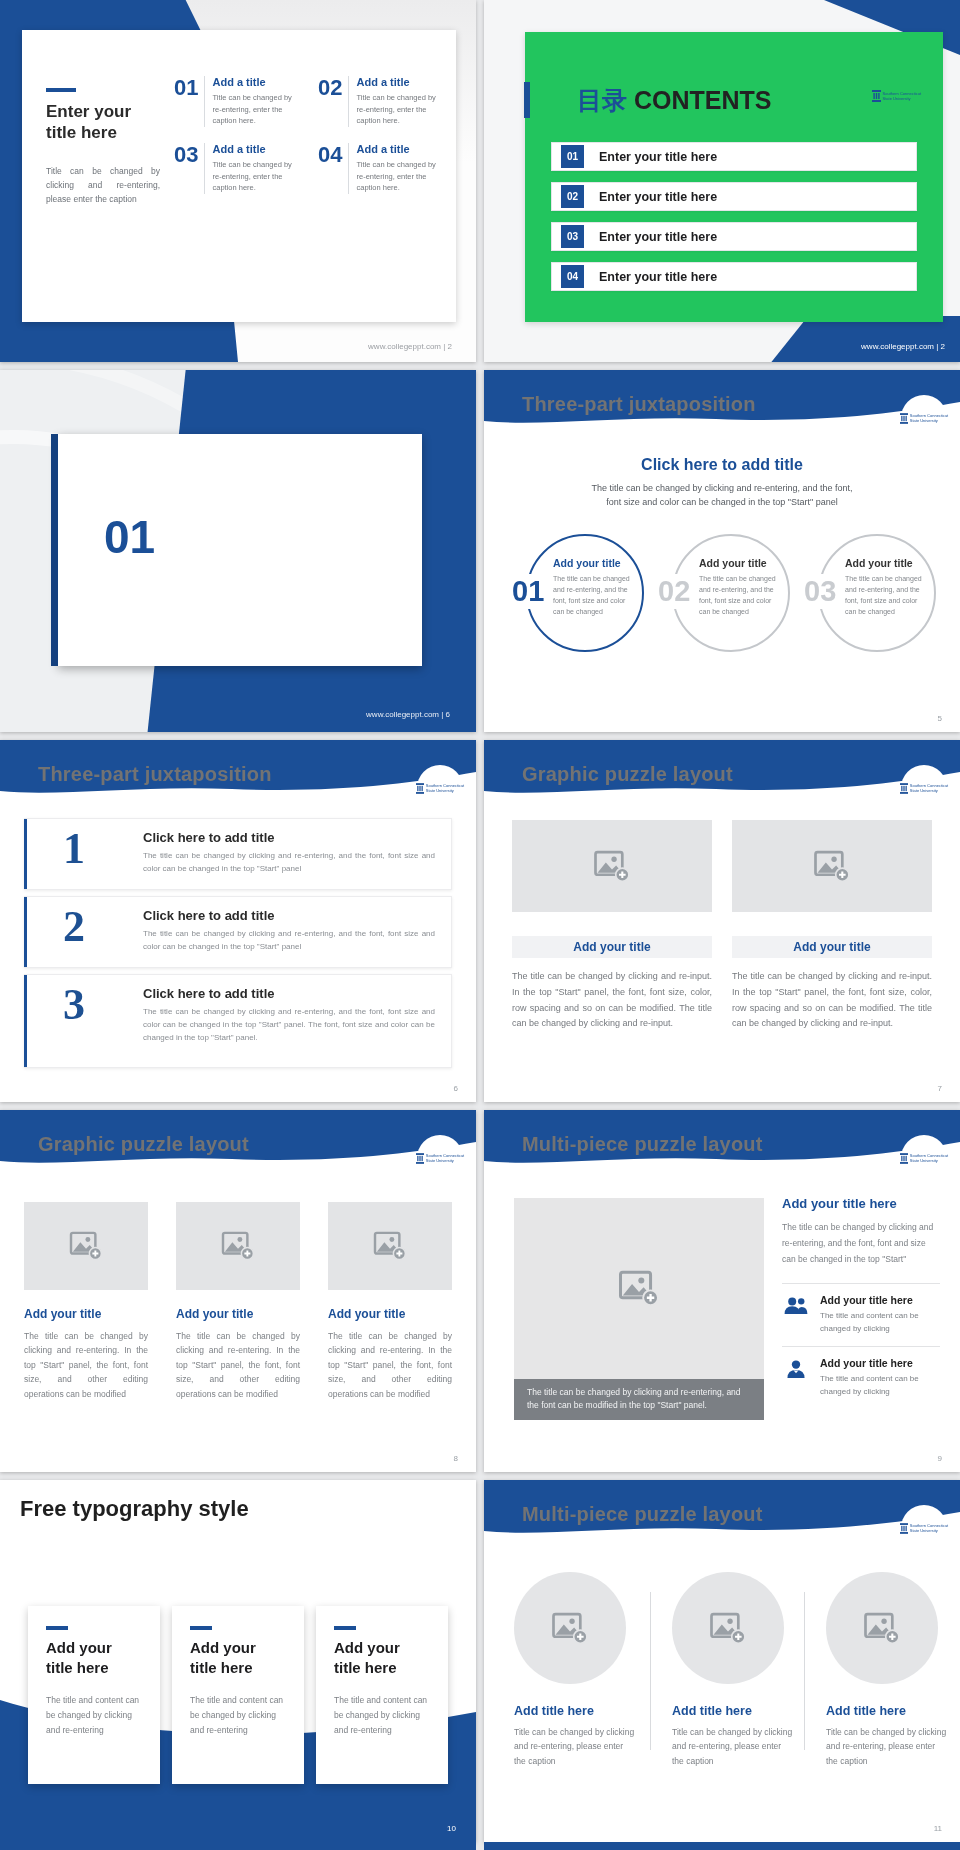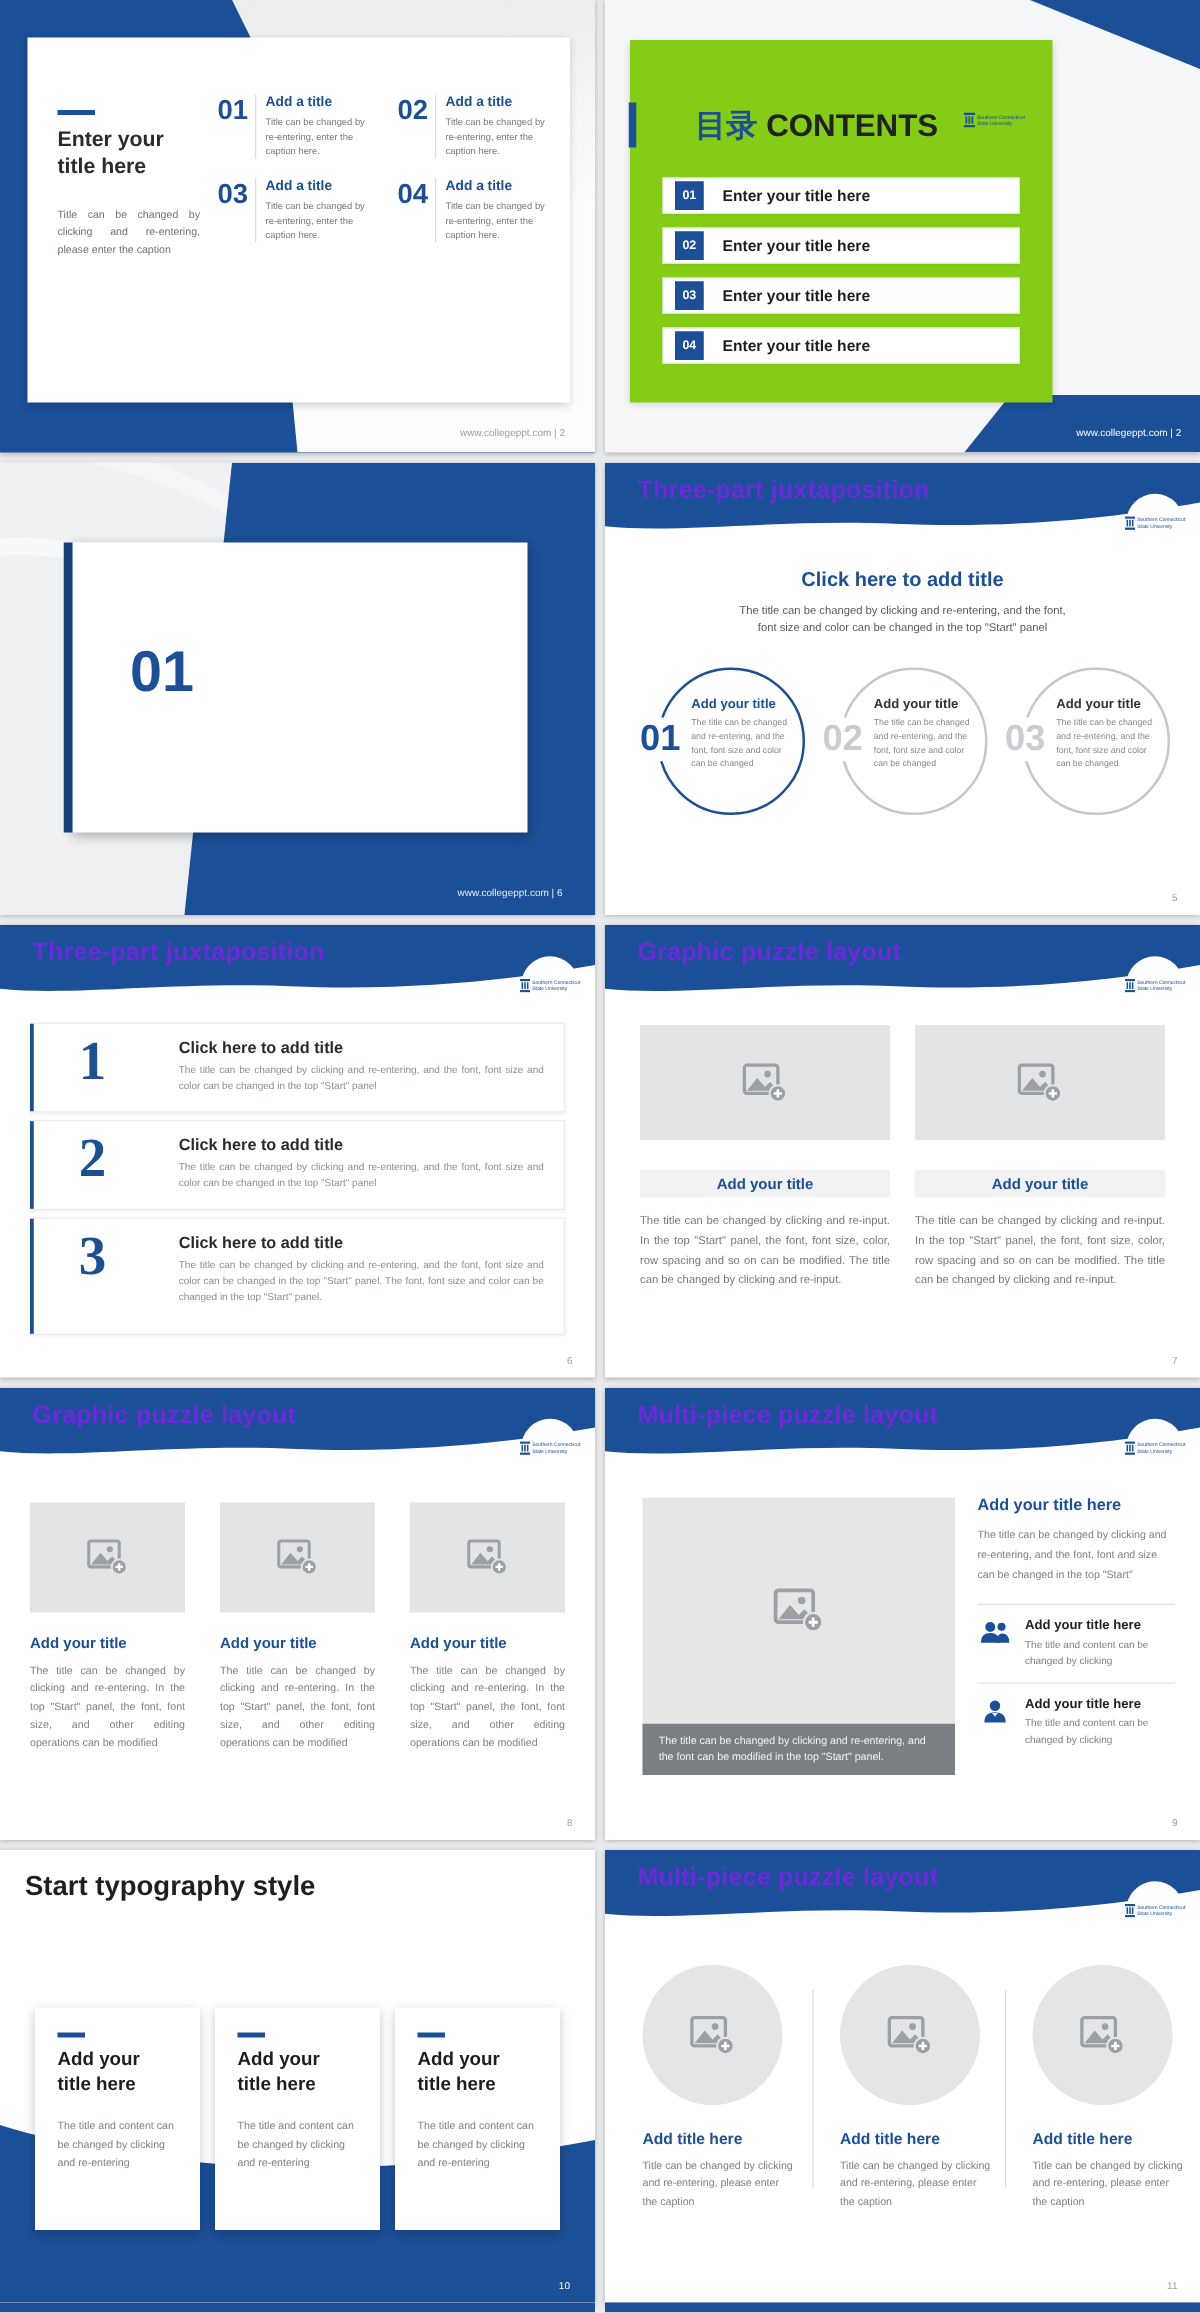--- a/index.html
+++ b/index.html
@@ -11,21 +11,21 @@
   #s6{left:0;top:740px}#s7{left:484px;top:740px}
   #s8{left:0;top:1110px}#s9{left:484px;top:1110px}
   #s10{left:0;top:1480px}#s11{left:484px;top:1480px}
   .next-strip{position:absolute;top:1842px;height:8px;width:476px;background:#1b4f97;}
 
   .blue{color:#1b4f97}
   .pagenum{position:absolute;right:18px;bottom:9px;font-size:8px;color:#9aa0a6}
 
   
   .hdr-wave{position:absolute;left:0;top:0;width:476px;height:62px}
-  .hdr-title{position:absolute;left:26px;top:11px;margin:0;color:#6d28d9;font-size:20px;font-weight:bold;letter-spacing:.2px;z-index:2}
+  .hdr-title{position:absolute;left:26px;top:11px;margin:12px;color:#737373;font-size:20px;font-weight:bold;letter-spacing:.2px;z-index:2}
   .logo-circle{position:absolute;right:13px;top:25px;width:46px;height:46px;border-radius:50%;background:#fff;display:flex;align-items:center;justify-content:center;z-index:2}
   .uni-logo{display:flex;gap:2px;align-items:center}
   .uni-text{display:flex;flex-direction:column;font-size:4px;line-height:1.3;color:#1b4f97}
   .uni-text i{font-style:normal;white-space:nowrap}
 
   
   .img-ph{background:#e3e4e6;display:flex;align-items:center;justify-content:center}
 
   
   #s2{background:#1b4f97}
@@ -40,21 +40,21 @@
   .s2-item{display:flex;gap:7px}
   .s2-num{font-size:22px;font-weight:bold;color:#1b4f97;line-height:1.05;border-right:1px solid #d9dce0;padding-right:6px}
   .s2-item h3{font-size:11px;color:#1b4f97;margin:0 0 4px;font-weight:bold}
   .s2-item p{font-size:7.5px;color:#75797e;line-height:1.55;margin:0}
   .s2-footer{position:absolute;right:24px;bottom:11px;font-size:8px;color:#9b9ea3;z-index:2}
 
   
   #s3{background:#f5f6f7}
   .s3-tri-top{position:absolute;top:0;right:0;width:160px;height:95px;background:#1b4f97;clip-path:polygon(15% 0,100% 0,100% 58%)}
   .s3-tri-bot{position:absolute;bottom:0;right:0;width:230px;height:46px;background:#1b4f97;clip-path:polygon(18% 100%,34% 0,100% 0,100% 100%)}
-  .s3-card{position:absolute;left:20px;top:32px;width:338px;height:290px;background:#84cc16;box-shadow:0 2px 6px rgba(0,0,0,.15)}
+  .s3-card{position:absolute;left:41px;top:32px;width:418px;height:290px;background:#22c55e;box-shadow:0 2px 6px rgba(0,0,0,.15)}
   .s3-bar{position:absolute;left:-1px;top:50px;width:6px;height:36px;background:#1b4f97}
   .s3-title{position:absolute;left:52px;top:52px;margin:0;font-size:25px;font-weight:bold;color:#222}
   .s3-logo{position:absolute;right:22px;top:58px}
   .s3-rows{position:absolute;left:26px;top:110px;right:26px;display:flex;flex-direction:column;gap:11px}
   .s3-row{height:27px;border:1px solid #e3e5e8;background:#fff;display:flex;align-items:center;gap:15px;padding-left:9px;box-shadow:0 1px 2px rgba(0,0,0,.05)}
   .s3-num{width:23px;height:23px;background:#1b4f97;color:#fff;font-size:10px;font-weight:bold;display:flex;align-items:center;justify-content:center}
   .s3-label{font-size:12.5px;font-weight:bold;color:#1d1d1f}
   .s3-footer{position:absolute;right:15px;bottom:11px;font-size:8px;color:#fff;z-index:3}
 
   
@@ -508,21 +508,21 @@
           </div>
       </div>
     </div>
     <div class="pagenum">9</div>
   </section>
 
   <section class="slide" id="s10">
     <svg class="s10-wave" viewBox="0 0 476 150" preserveAspectRatio="none">
         <path d="M0,8 C110,42 280,58 476,20 L476,150 L0,150 Z" fill="#1b4f97"></path>
       </svg>
-    <h2 class="s10-title">Start typography style</h2>
+    <h2 class="s10-title">Free typography style</h2>
     <div class="s10-card c1">
         <div class="s10-in">
       <div class="dash" style="width:22px"></div>
       <h3>Add your title here</h3>
       <p>The title and content can be changed by clicking and re-entering</p>
     </div>
       </div>
     <div class="s10-card c2">
         <div class="s10-in">
       <div class="dash" style="width:22px"></div>

